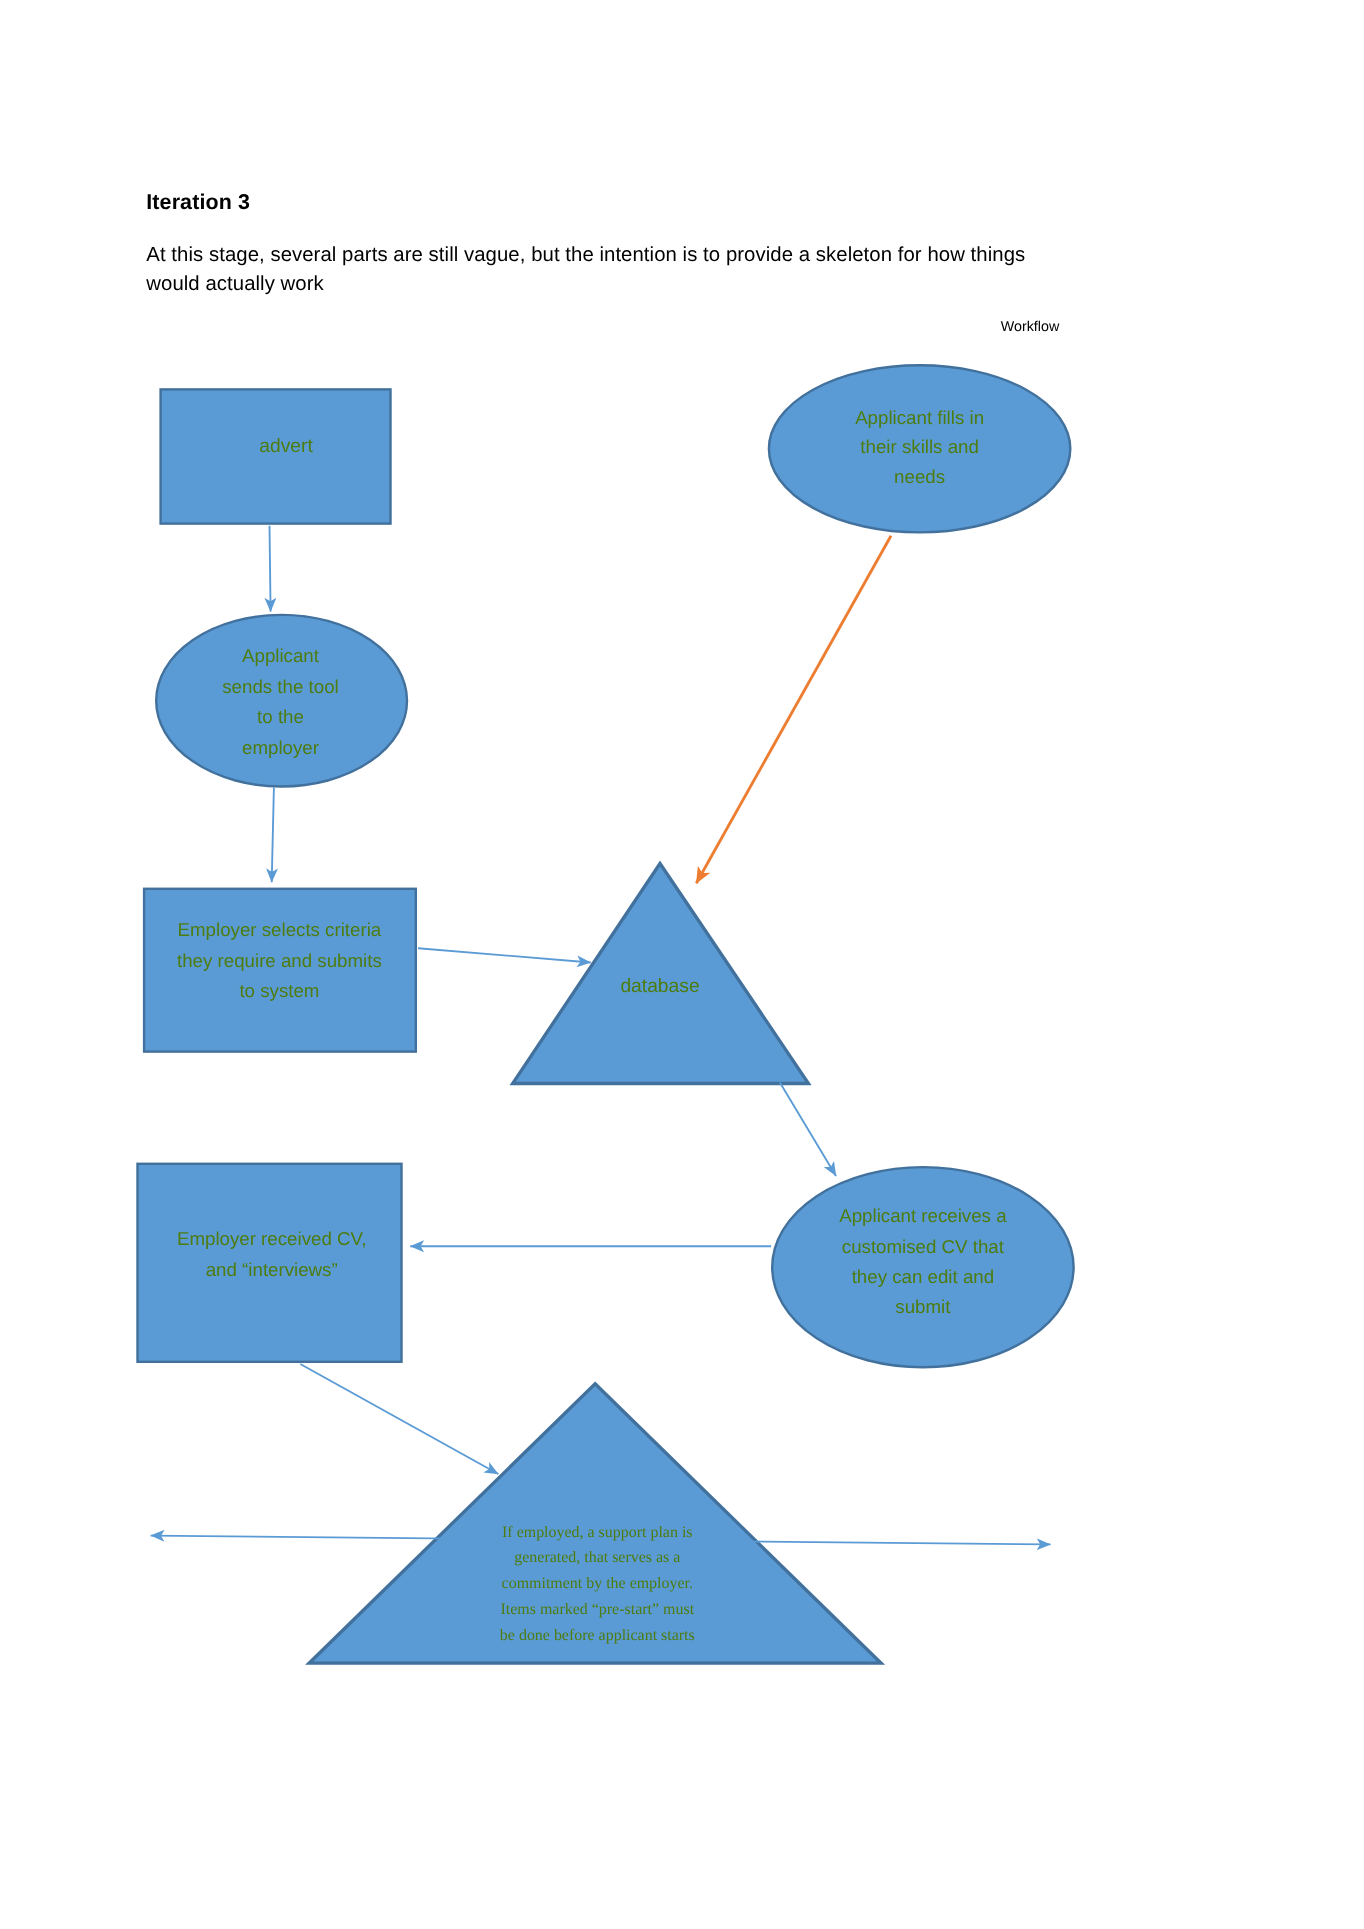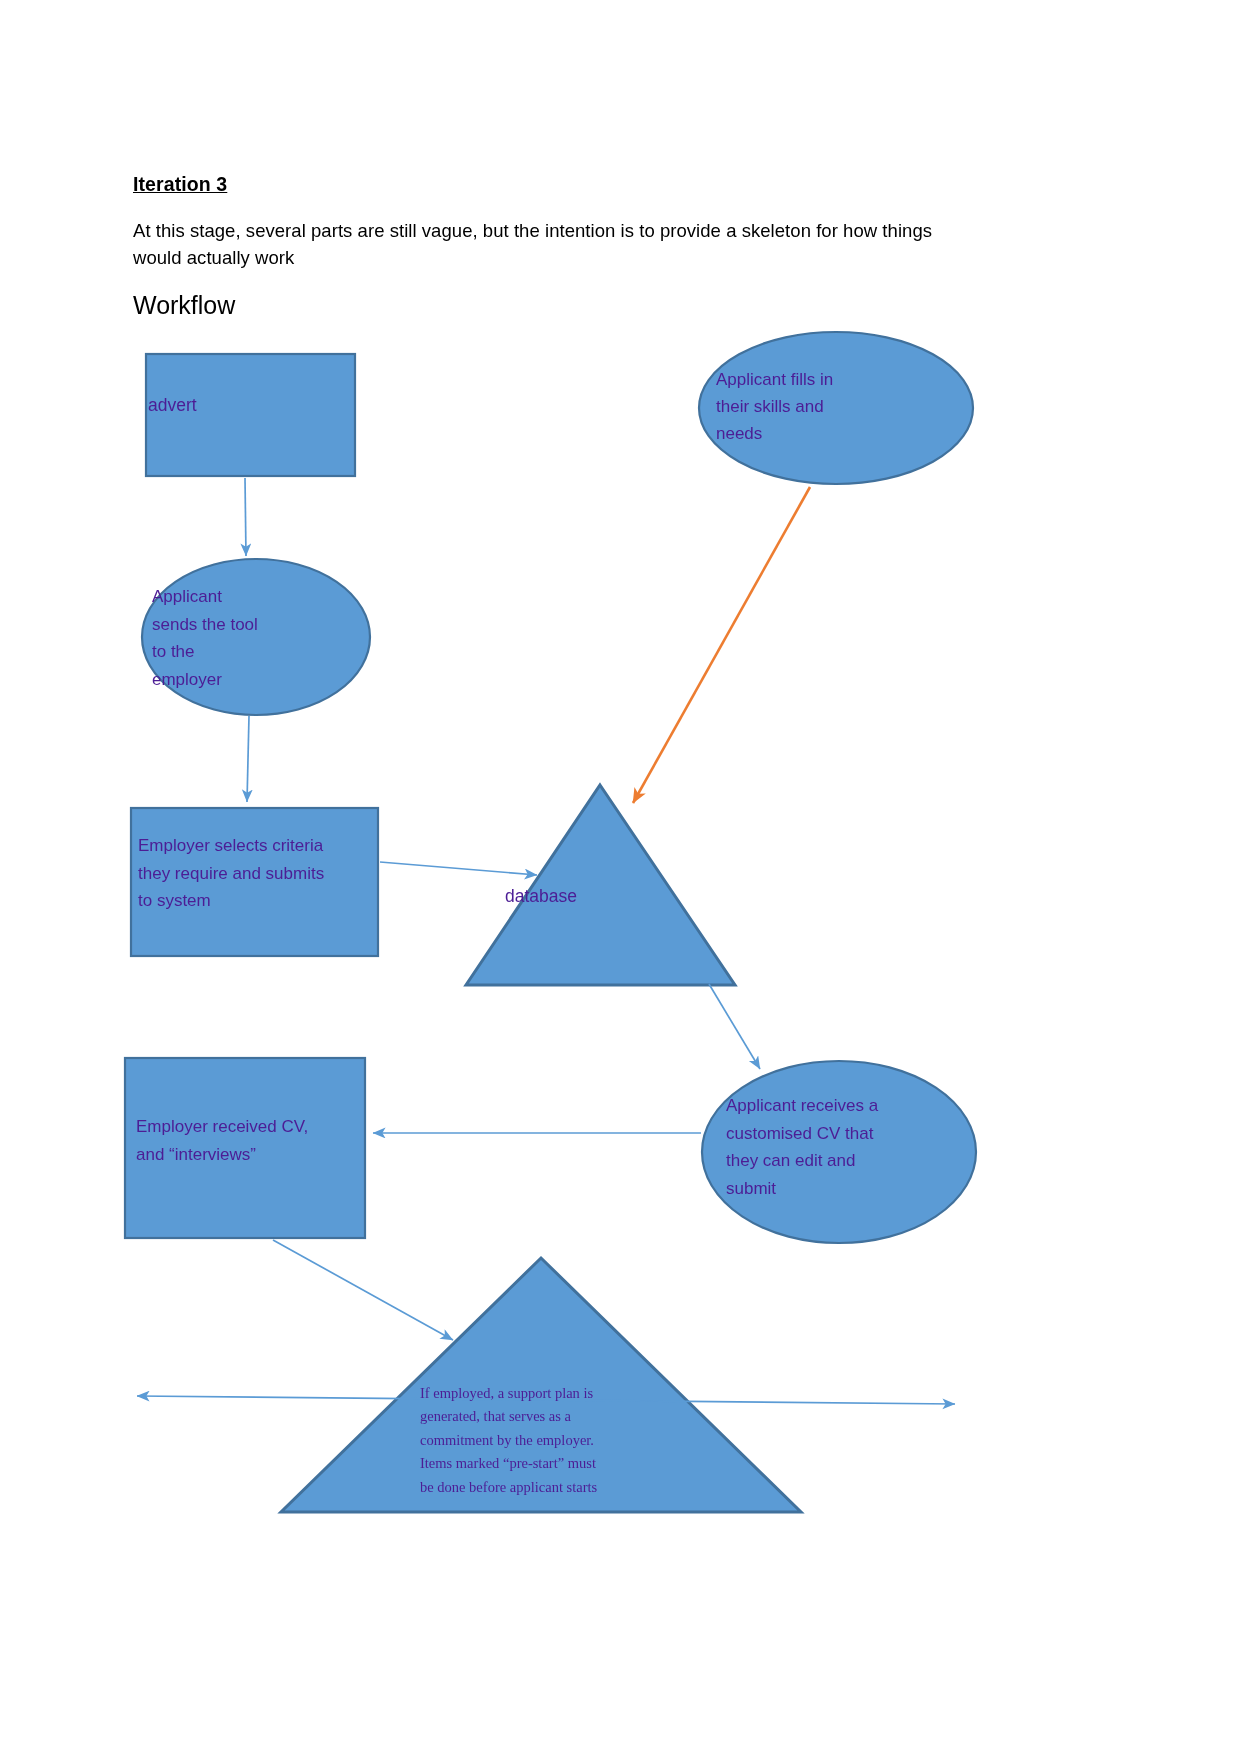--- a/index.html
+++ b/index.html
@@ -14,42 +14,43 @@
   #page{position:absolute;left:0;top:0;width:1240px;height:1754px;}
 
   
   .doc-text{position:absolute;left:133px;width:830px;}
   .doc-title{
     top:172px;
     font-size:19.5px;
     font-weight:bold;
     letter-spacing:.1px;
     line-height:1.3;
-    text-decoration:underline;
   }
   .doc-para{
     top:218px;
     font-size:18.5px;
     line-height:1.45;
     letter-spacing:.05px;
   }
   .doc-sub{
     top:288px;
-    font-size:25px;
+    font-size:13px;
     line-height:1.4;
+    text-align:right;
   }
 
   
   #diagram{position:absolute;left:0;top:0;width:1240px;height:1754px;}
   #diagram svg{position:absolute;left:0;top:0;width:1240px;height:1754px;overflow:visible;}
 
   
   .shape-label{
     position:absolute;
-    color:#4c1d95;
+    color:#4d7c0f;
+    text-align:center;
     font-family:"Liberation Sans", sans-serif;
     line-height:1.5;
     white-space:pre-line;
     pointer-events:none;
   }
   .lbl-advert{left:148px;top:392px;width:224px;font-size:17.5px;}
   .lbl-fills{left:716px;top:366px;width:240px;font-size:17px;line-height:1.6;}
   .lbl-sends{left:152px;top:583px;width:206px;font-size:17px;line-height:1.62;}
   .lbl-criteria{left:138px;top:832px;width:232px;font-size:17px;line-height:1.62;}
   .lbl-database{left:505px;top:883px;width:190px;font-size:17.5px;}

